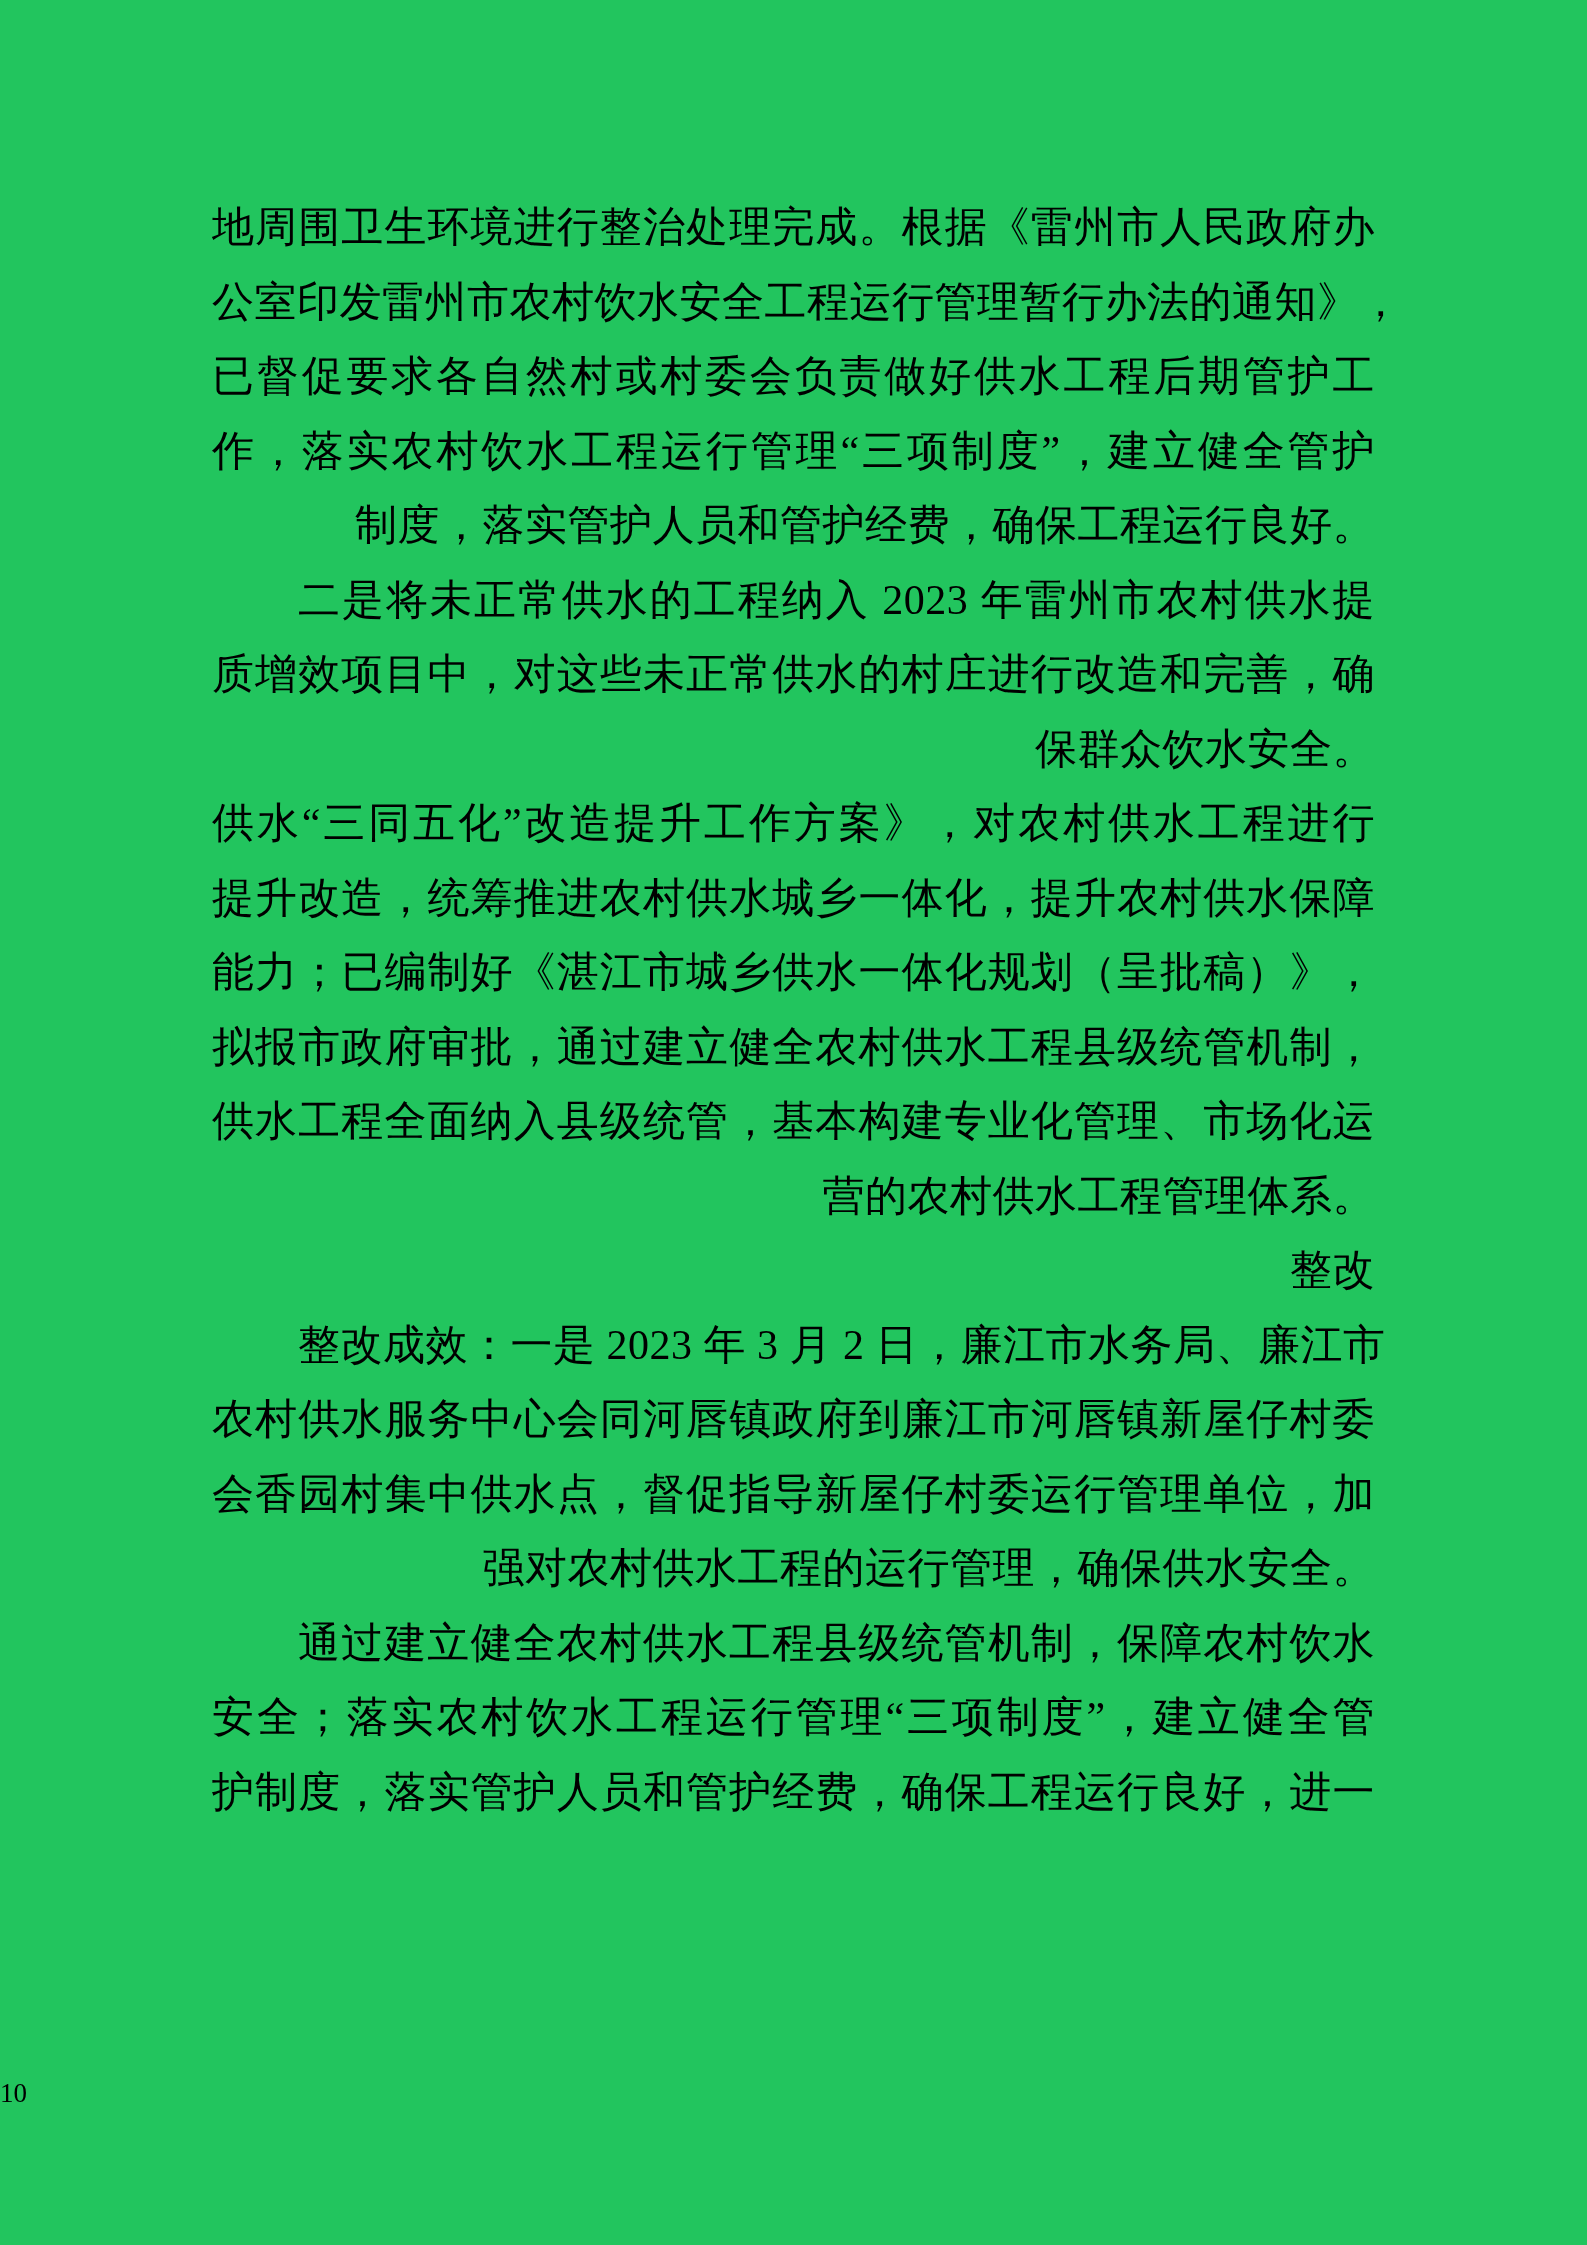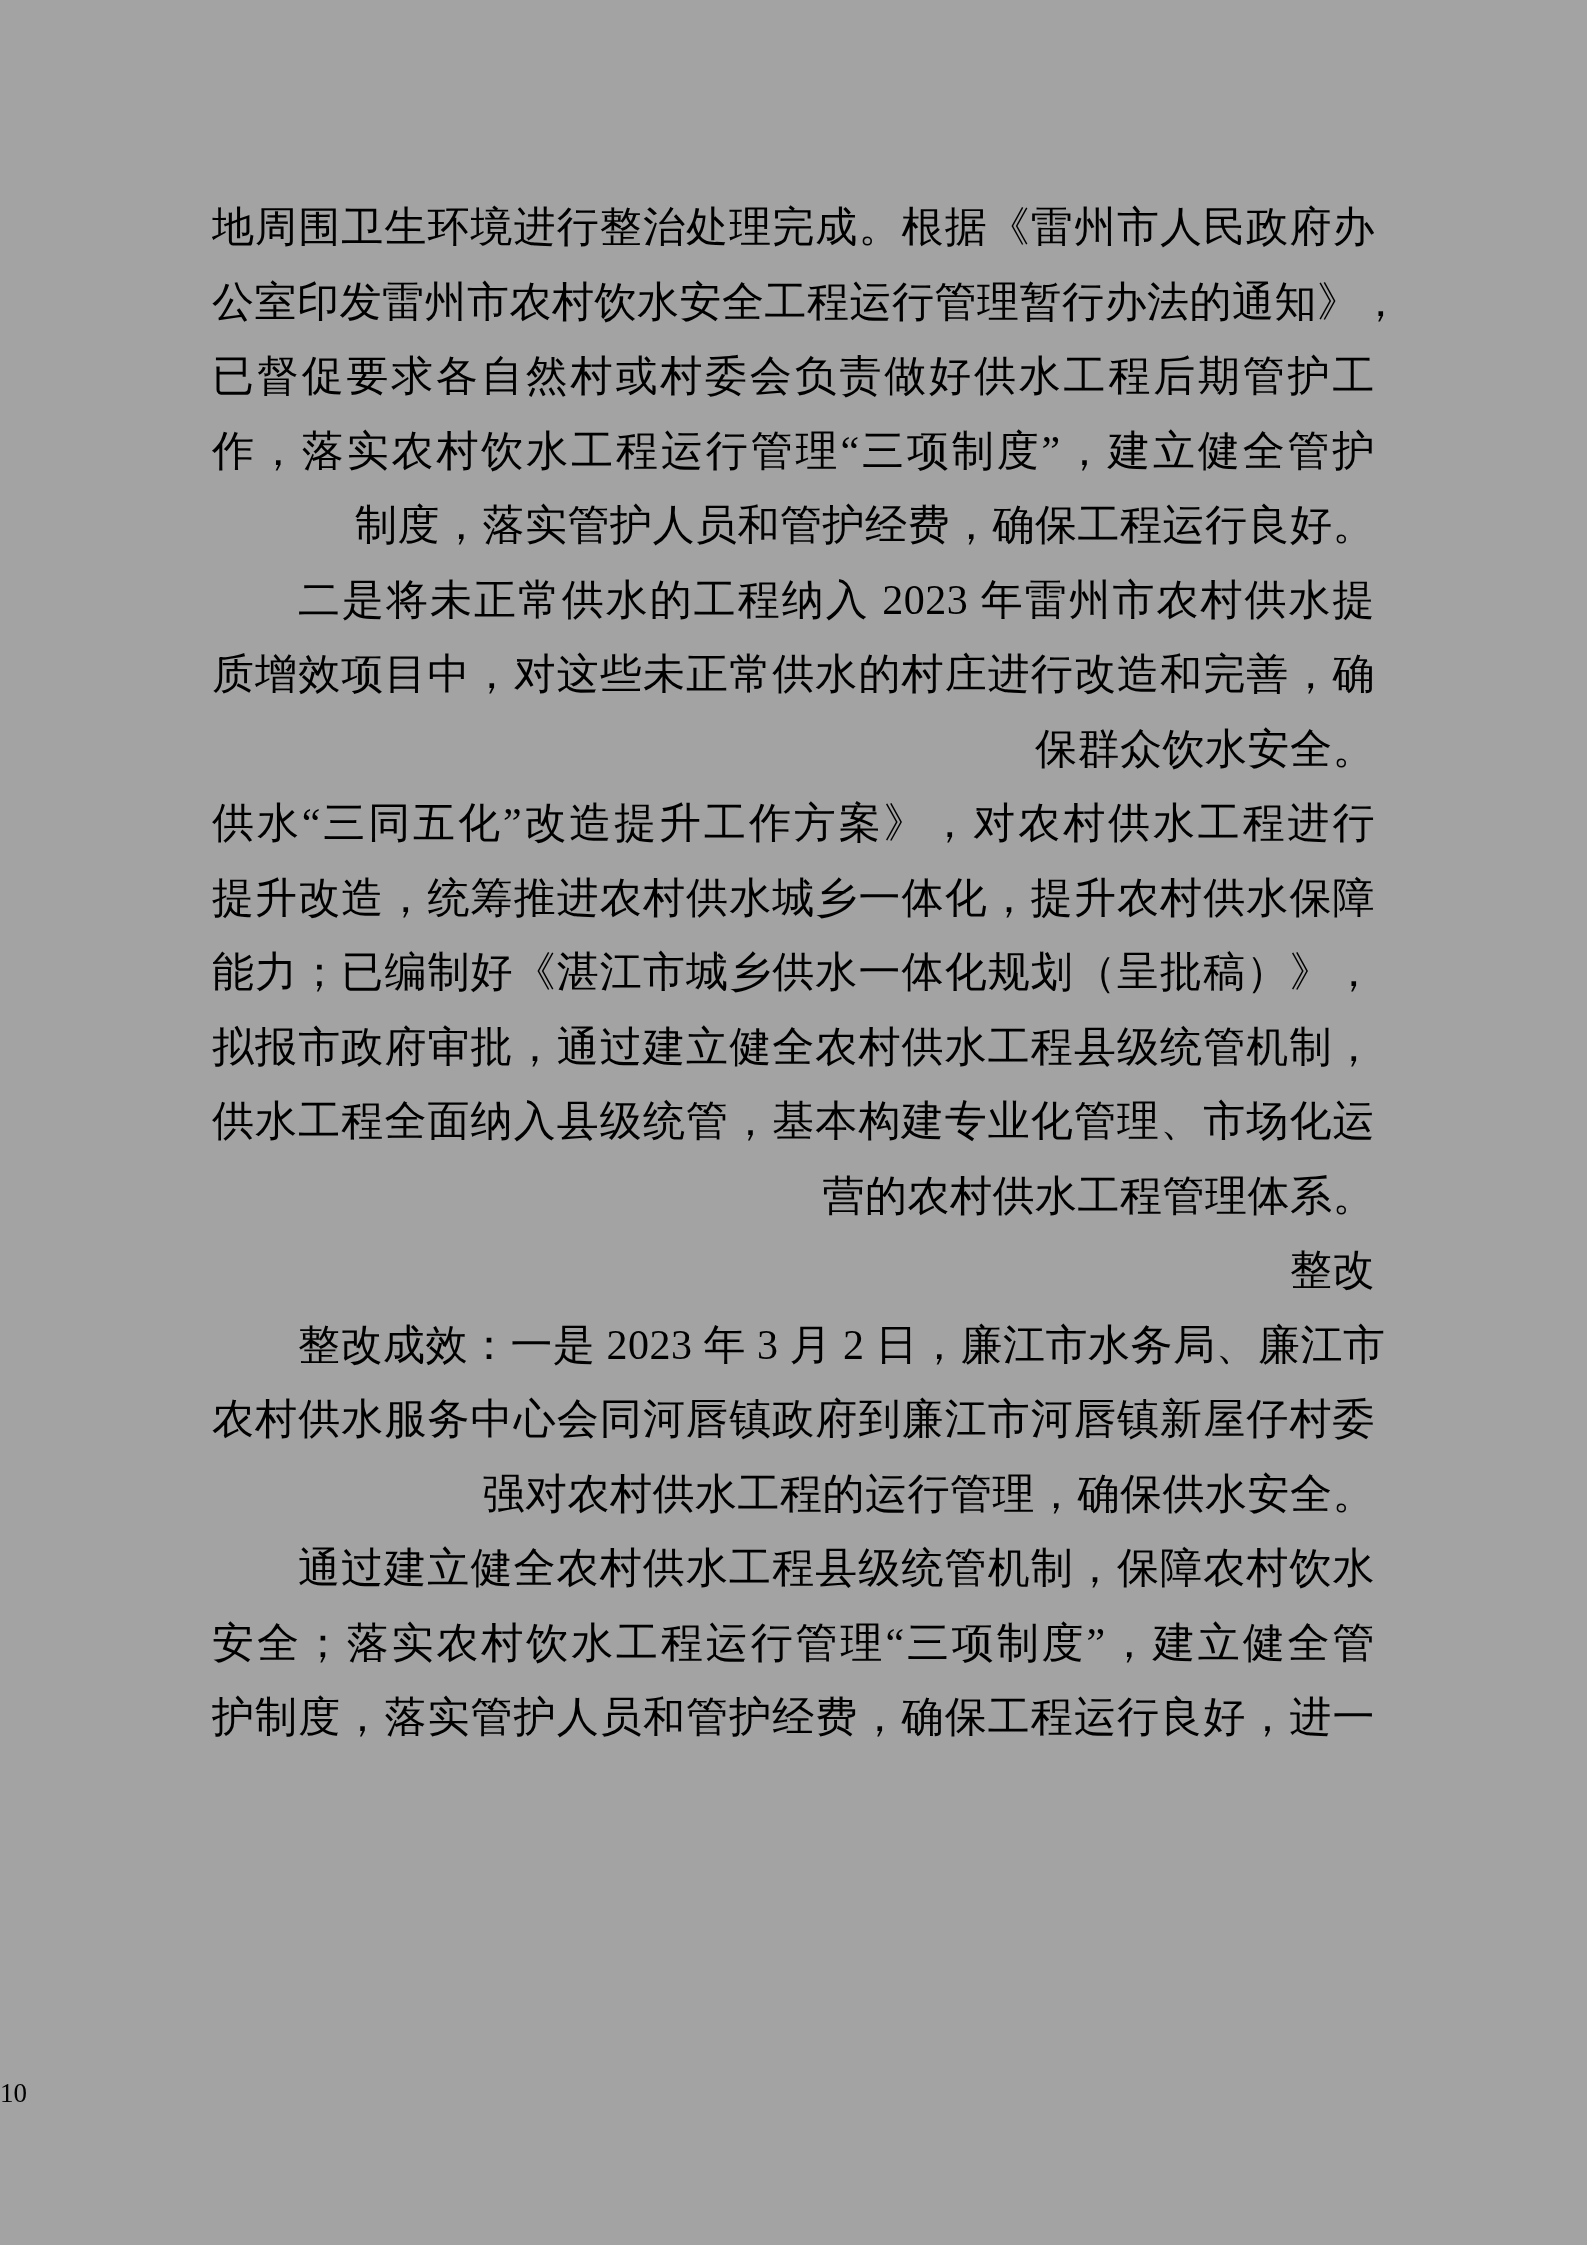--- a/index.html
+++ b/index.html
@@ -4,21 +4,21 @@
 <style>
   html, body {
     margin: 0;
     padding: 0;
     background: #ffffff;
   }
   .page {
     position: relative;
     width: 1587px;
     height: 2245px;
-    background: #a3a3a3;
+    background: #22c55e;
     overflow: hidden;
     font-family: "Liberation Serif", "DejaVu Serif", serif;
     color: #000000;
   }
   .content {
     position: absolute;
     top: 190px;
     left: 212px;
     width: 1163px;
   }
@@ -82,20 +82,21 @@
       <div class="ln end">营的农村供水工程管理体系。</div>
     </div>
 
     <div class="para">
       <div class="ln end">整改</div>
     </div>
 
     <div class="para">
       <div class="ln ind">整改成效：一是 2023 年 3 月 2 日，廉江市水务局、廉江市</div>
       <div class="ln">农村供水服务中心会同河唇镇政府到廉江市河唇镇新屋仔村委</div>
+      <div class="ln">会香园村集中供水点，督促指导新屋仔村委运行管理单位，加</div>
       <div class="ln end">强对农村供水工程的运行管理，确保供水安全。</div>
     </div>
 
     <div class="para">
       <div class="ln ind">通过建立健全农村供水工程县级统管机制，保障农村饮水</div>
       <div class="ln">安全；落实农村饮水工程运行管理“三项制度”，建立健全管</div>
       <div class="ln">护制度，落实管护人员和管护经费，确保工程运行良好，进一</div>
     </div>
 
   </div>

